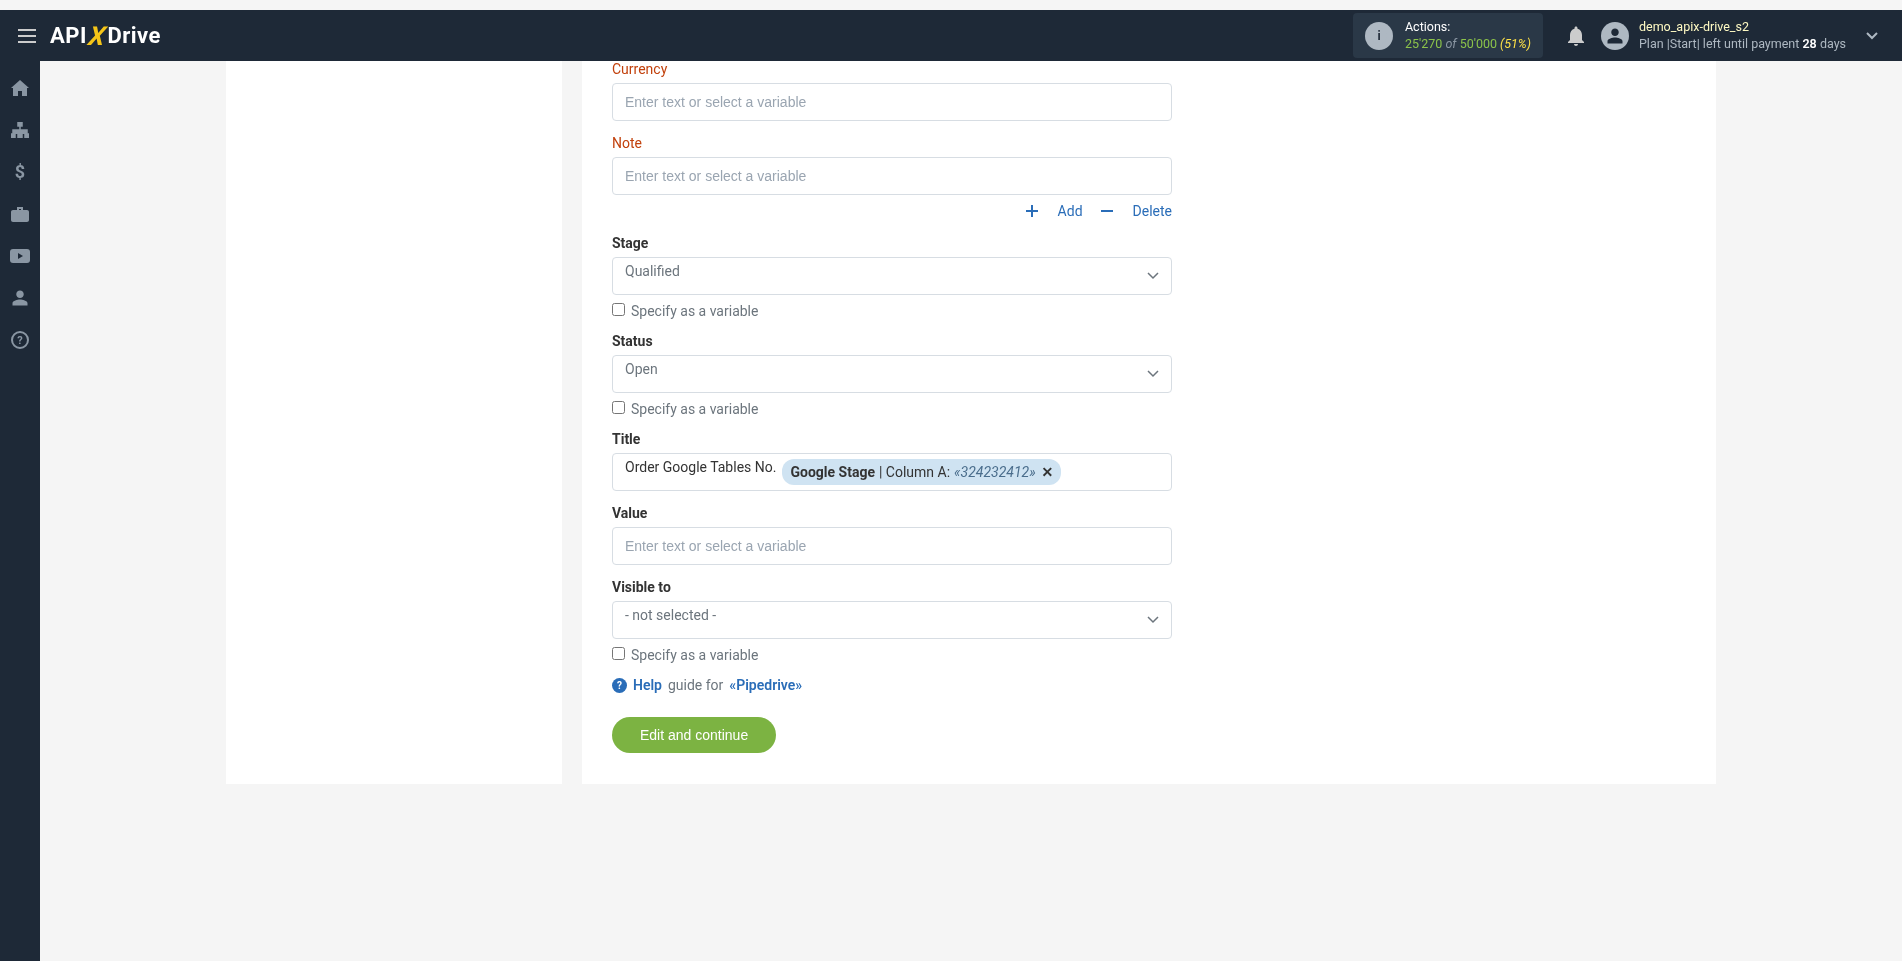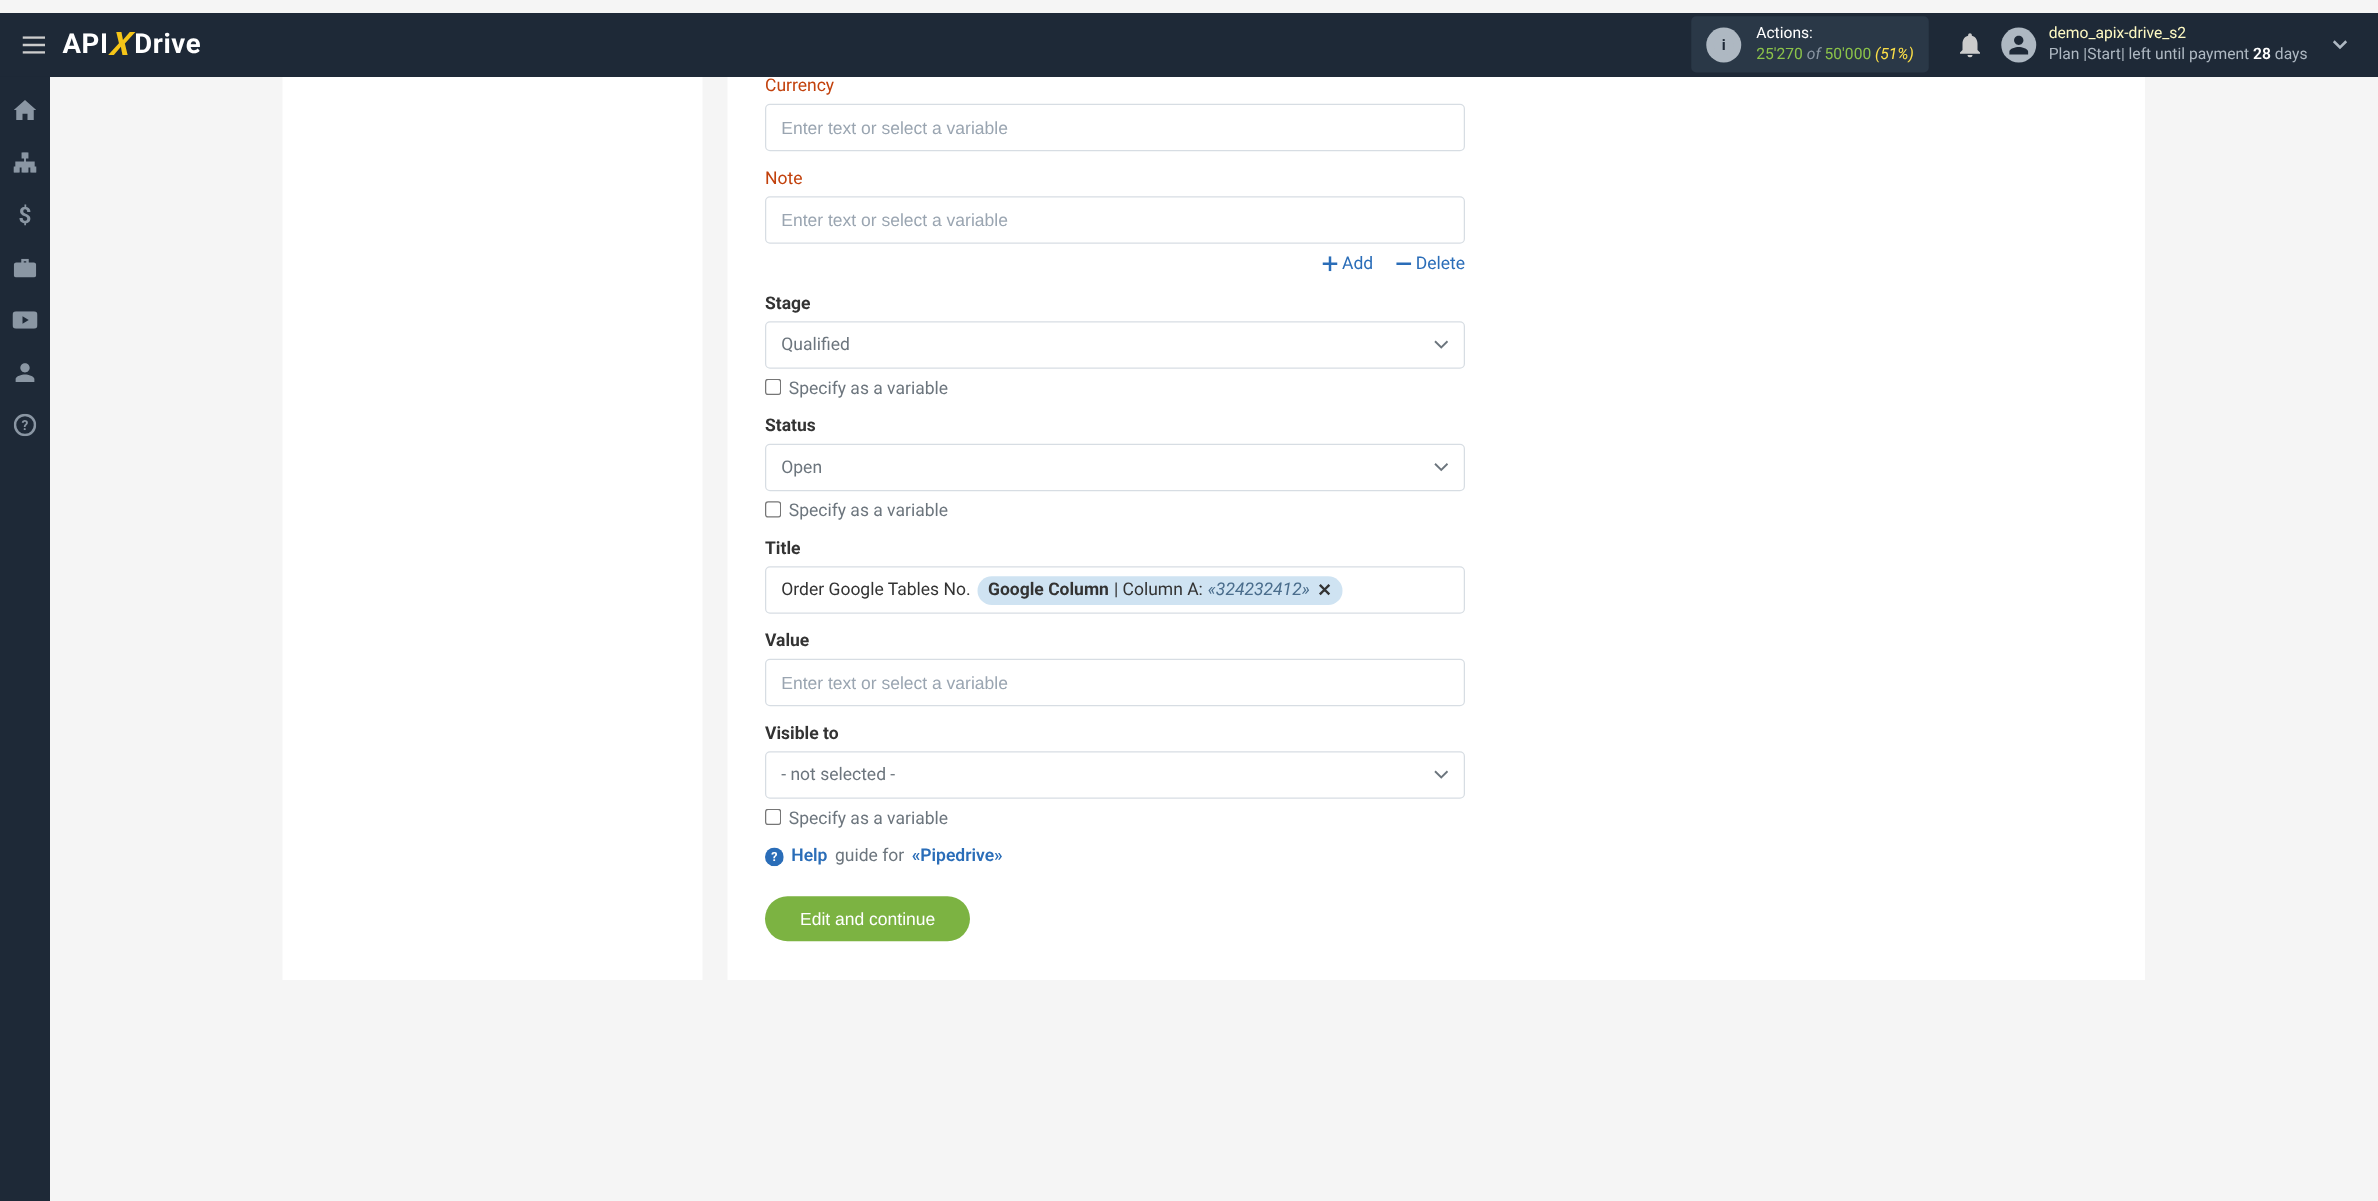--- a/index.html
+++ b/index.html
@@ -34,29 +34,29 @@
 
 .page { margin-left: 40px; margin-top: 51px; padding: 0; display: flex; justify-content: center; }
 .content-row { width: 1490px; display: flex; gap: 20px; padding: 0; }
 .left-card { width: 336px; background: #fff; min-height: 733px; }
 .right-card { flex: 1; background: #fff; min-height: 733px; padding: 10px 20px 30px 30px; }
 
 .form-stack { max-width: 560px; }
 .field { margin-bottom: 14px; }
 .field-label { color: #c2410c; font-size: 14px; margin-bottom: 6px; display: block; }
 .field-label.bold { color: #333; font-weight: 700; }
-.input-box { width: 100%; border: 1px solid #d7dde3; border-radius: 4px; padding: 5px 12px; font-size: 14px; color: #333; background: #fff; display:flex; align-items:center; flex-wrap:wrap; gap:6px; min-height: 38px; }
+.input-box { width: 100%; border: 1px solid #d7dde3; border-radius: 4px; padding: 5px 12px; font-size: 14px; color: #333; background: #fff; display:flex; flex-wrap:wrap; gap:6px; min-height: 38px; }
 .input-box input { border: none; outline: none; flex: 1; font-size: 14px; background: transparent; }
 .input-box input::placeholder { color: #9aa5b1; }
 .select-box { position: relative; }
 .select-box .chev { position: absolute; right: 12px; top: 50%; transform: translateY(-50%); color: #6c757d; pointer-events: none; }
 .select-text { color: #6c757d; }
 .select-text.sel { color: #6c757d; }
 .links-row { display: flex; justify-content: flex-end; gap: 18px; margin: 8px 0 16px; }
-.link-btn { color: #2a6db8; font-size: 14px; cursor: pointer; display: flex; align-items: center; gap: 4px; }
+.link-btn { color: #2a6db8; font-size: 14px; cursor: pointer; display: flex; align-items: center; gap: 20px; }
 .checkbox-row { margin-top: 8px; display: flex; gap: 6px; color: #6c757d; font-size: 14px; }
 .checkbox-row input { width: 13px; height: 13px; }
 
 .tag { background: #cfe3f2; border-radius: 12px; padding: 3px 8px; font-size: 14px; display: inline-flex; align-items: center; gap: 4px; color: #333; }
 .tag-src { font-weight: 700; color: #333; }
 .tag-col { color: #333; }
 .tag-val { color: #4a6d8c; font-style: italic; }
 .tag-x { cursor: pointer; font-weight: 700; color: #333; margin-left: 2px; }
 .title-prefix { color: #333; font-size: 14px; }
 
@@ -230,21 +230,21 @@
             <input type="checkbox" style="">
             <span>Specify as a variable</span>
           </label>
         </div>
 
         <div class="field">
           <label class="field-label bold">Title</label>
           <div class="input-box">
             <span class="title-prefix">Order Google Tables No.</span>
             <span class="tag">
-              <span class="tag-src">Google Column</span>
+              <span class="tag-src">Google Stage</span>
               <span class="tag-col">| Column A:</span>
               <span class="tag-val">«324232412»</span>
               <span class="tag-x">✕</span>
             </span>
           </div>
         </div>
 
         <div class="field">
           <label class="field-label bold">Value</label>
           <div class="input-box">

